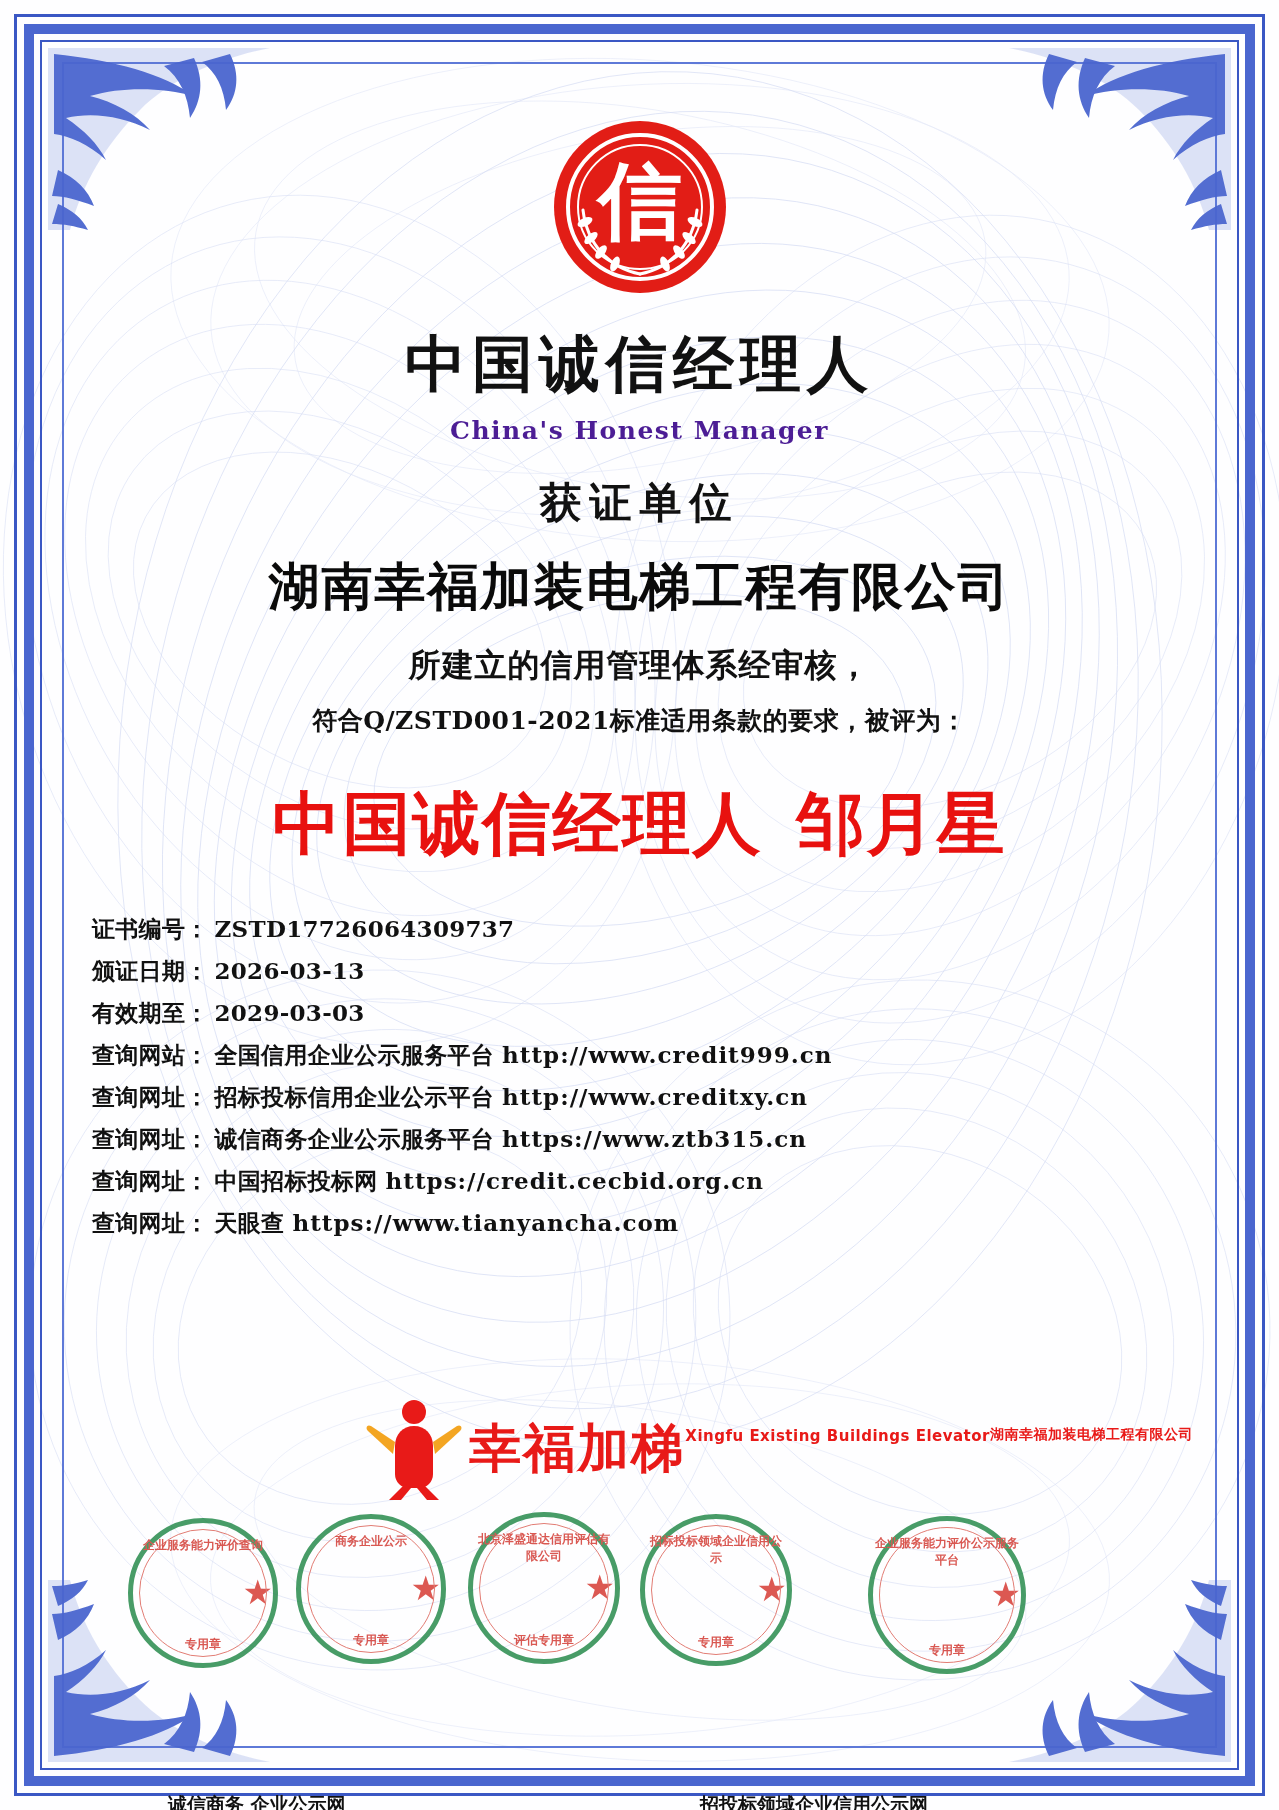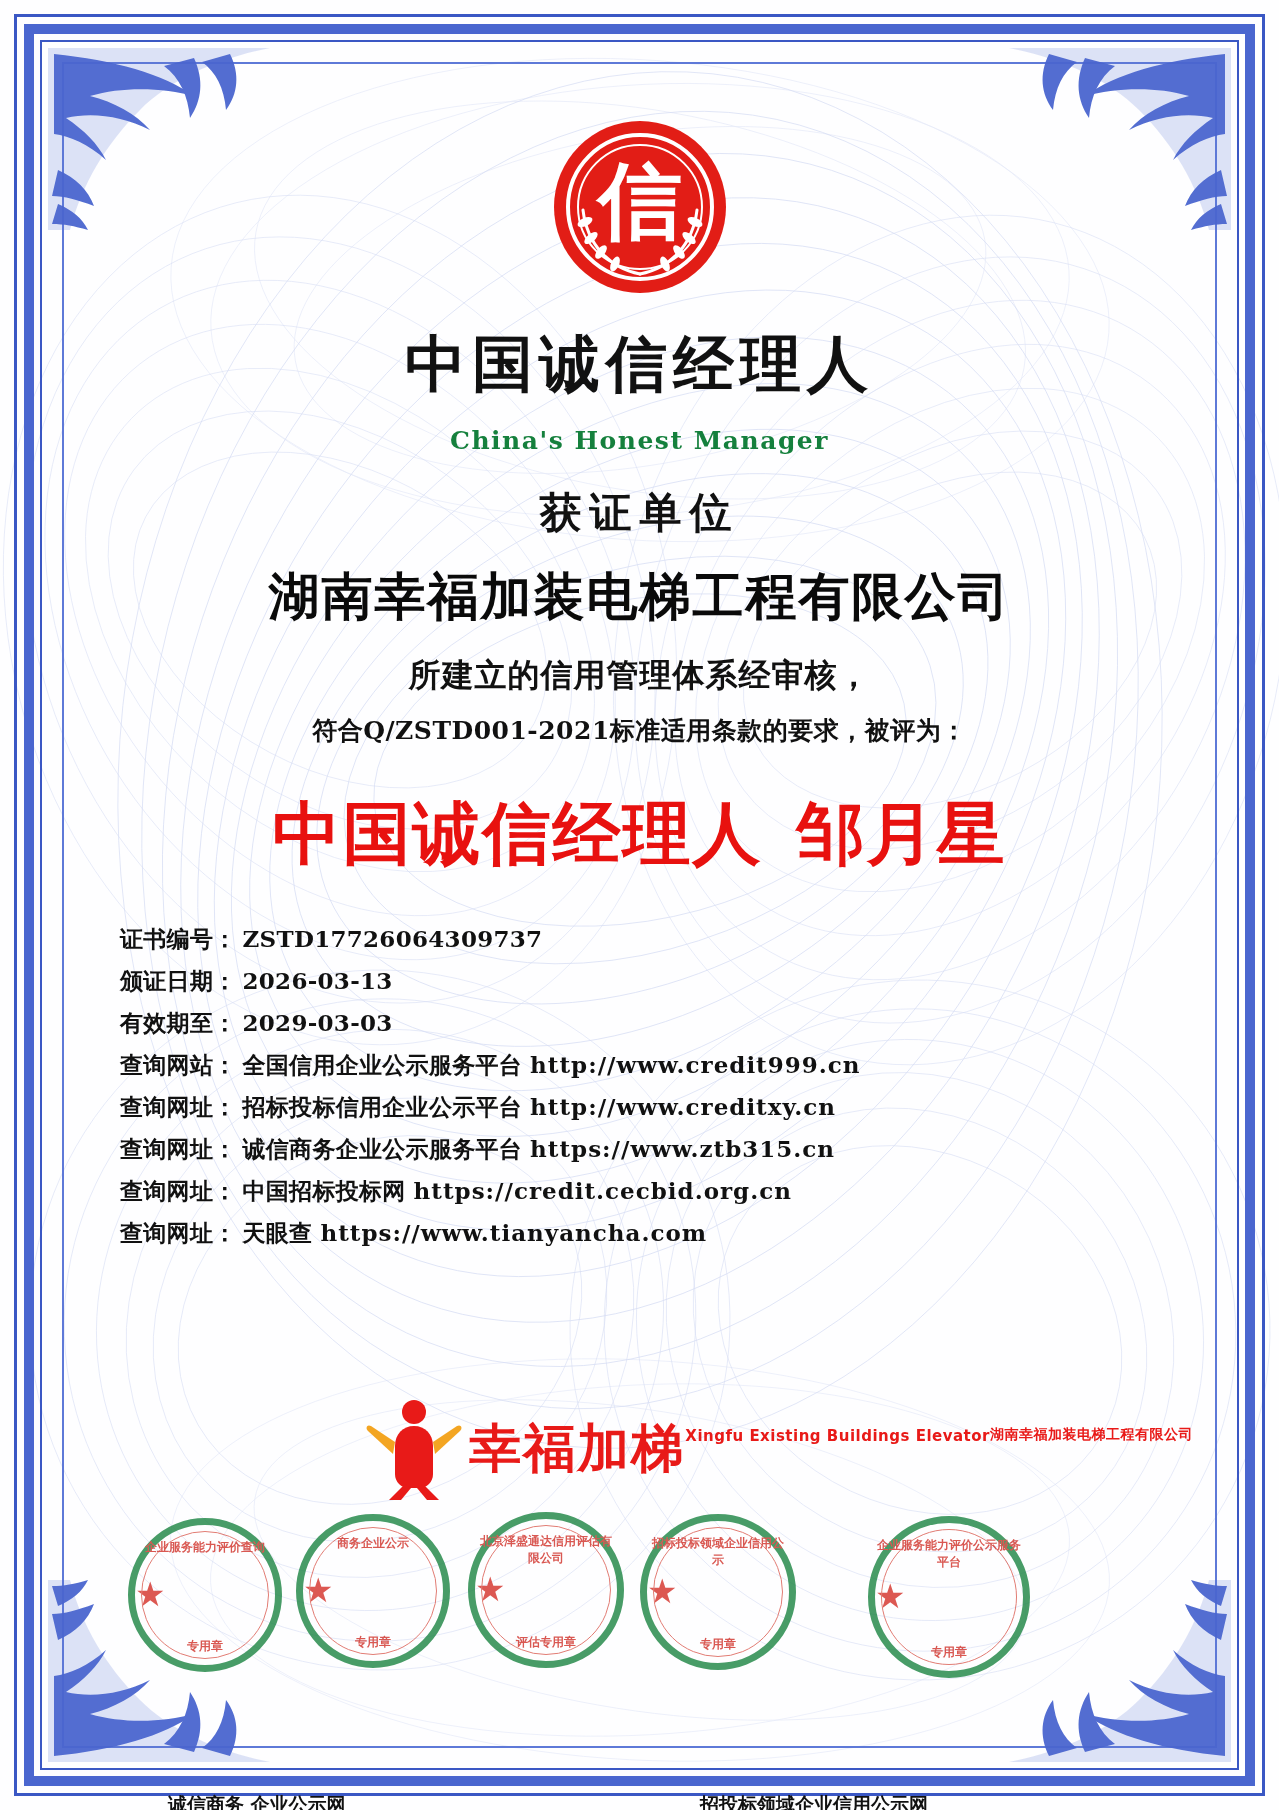--- a/index.html
+++ b/index.html
@@ -93,25 +93,25 @@
   .title-cn {
     margin-top: 28px;
     font-size: 61px;
     letter-spacing: 6px;
     font-weight: bold;
     color: #111;
     font-family: "DejaVu Serif", "Liberation Serif", serif;
   }
 
   .title-en {
-    margin-top: 20px;
+    margin-top: 10px;
     font-size: 25px;
     font-weight: bold;
     letter-spacing: 1.5px;
-    color: #15803d;
+    color: #4c1d95;
     font-family: "DejaVu Serif", "Liberation Serif", serif;
   }
 
   .subtitle {
     margin-top: 30px;
     font-size: 42px;
     font-weight: bold;
     letter-spacing: 8px;
     color: #111;
     font-family: "DejaVu Serif", "Liberation Serif", serif;
@@ -158,21 +158,21 @@
     margin-left: 34px;
     text-align: center;
   }
 
   .details {
     margin-top: 44px;
     width: 100%;
     display: flex;
     flex-direction: column;
     align-items: flex-start;
-    padding-left: 120px;
+    padding-left: 92px;
     box-sizing: border-box;
   }
   .detail-row {
     font-size: 23px;
     font-weight: bold;
     color: #111;
     margin-bottom: 11px;
     font-family: "DejaVu Serif", "Liberation Serif", serif;
     white-space: nowrap;
     letter-spacing: 0.3px;
@@ -189,26 +189,26 @@
     position: absolute;
     left: 0;
     right: 0;
     bottom: 108px;
     z-index: 6;
     height: 200px;
   }
   .seal {
     position: absolute;
     border-radius: 50%;
-    border: 7px solid #15803d;
+    border: 5px solid #15803d;
     opacity: 0.78;
     color: #cf2a22;
     display: flex;
     align-items: center;
-    justify-content: flex-start;
+    justify-content: flex-end;
   }
   .seal .star {
     font-size: 34px;
     line-height: 1;
     color: #d32a22;
   }
   .seal-ring {
     position: absolute;
     inset: 6px;
     border-radius: 50%;

